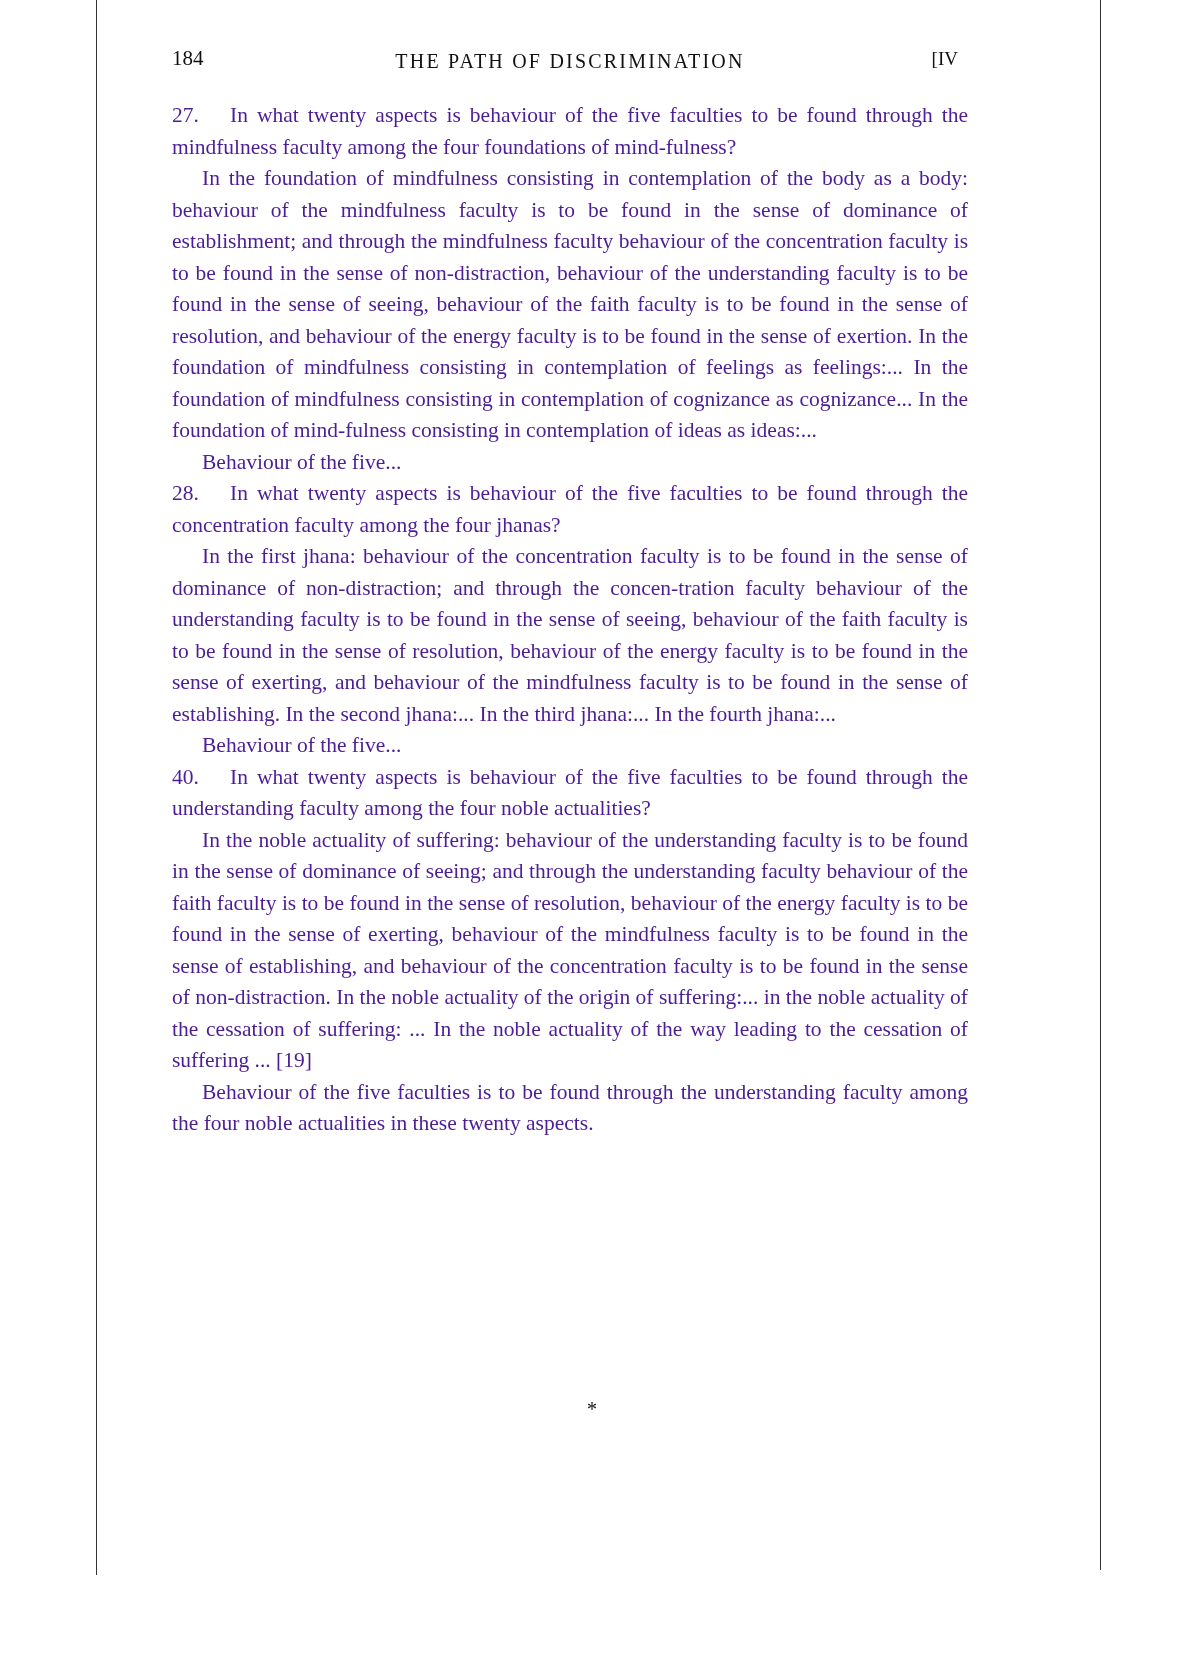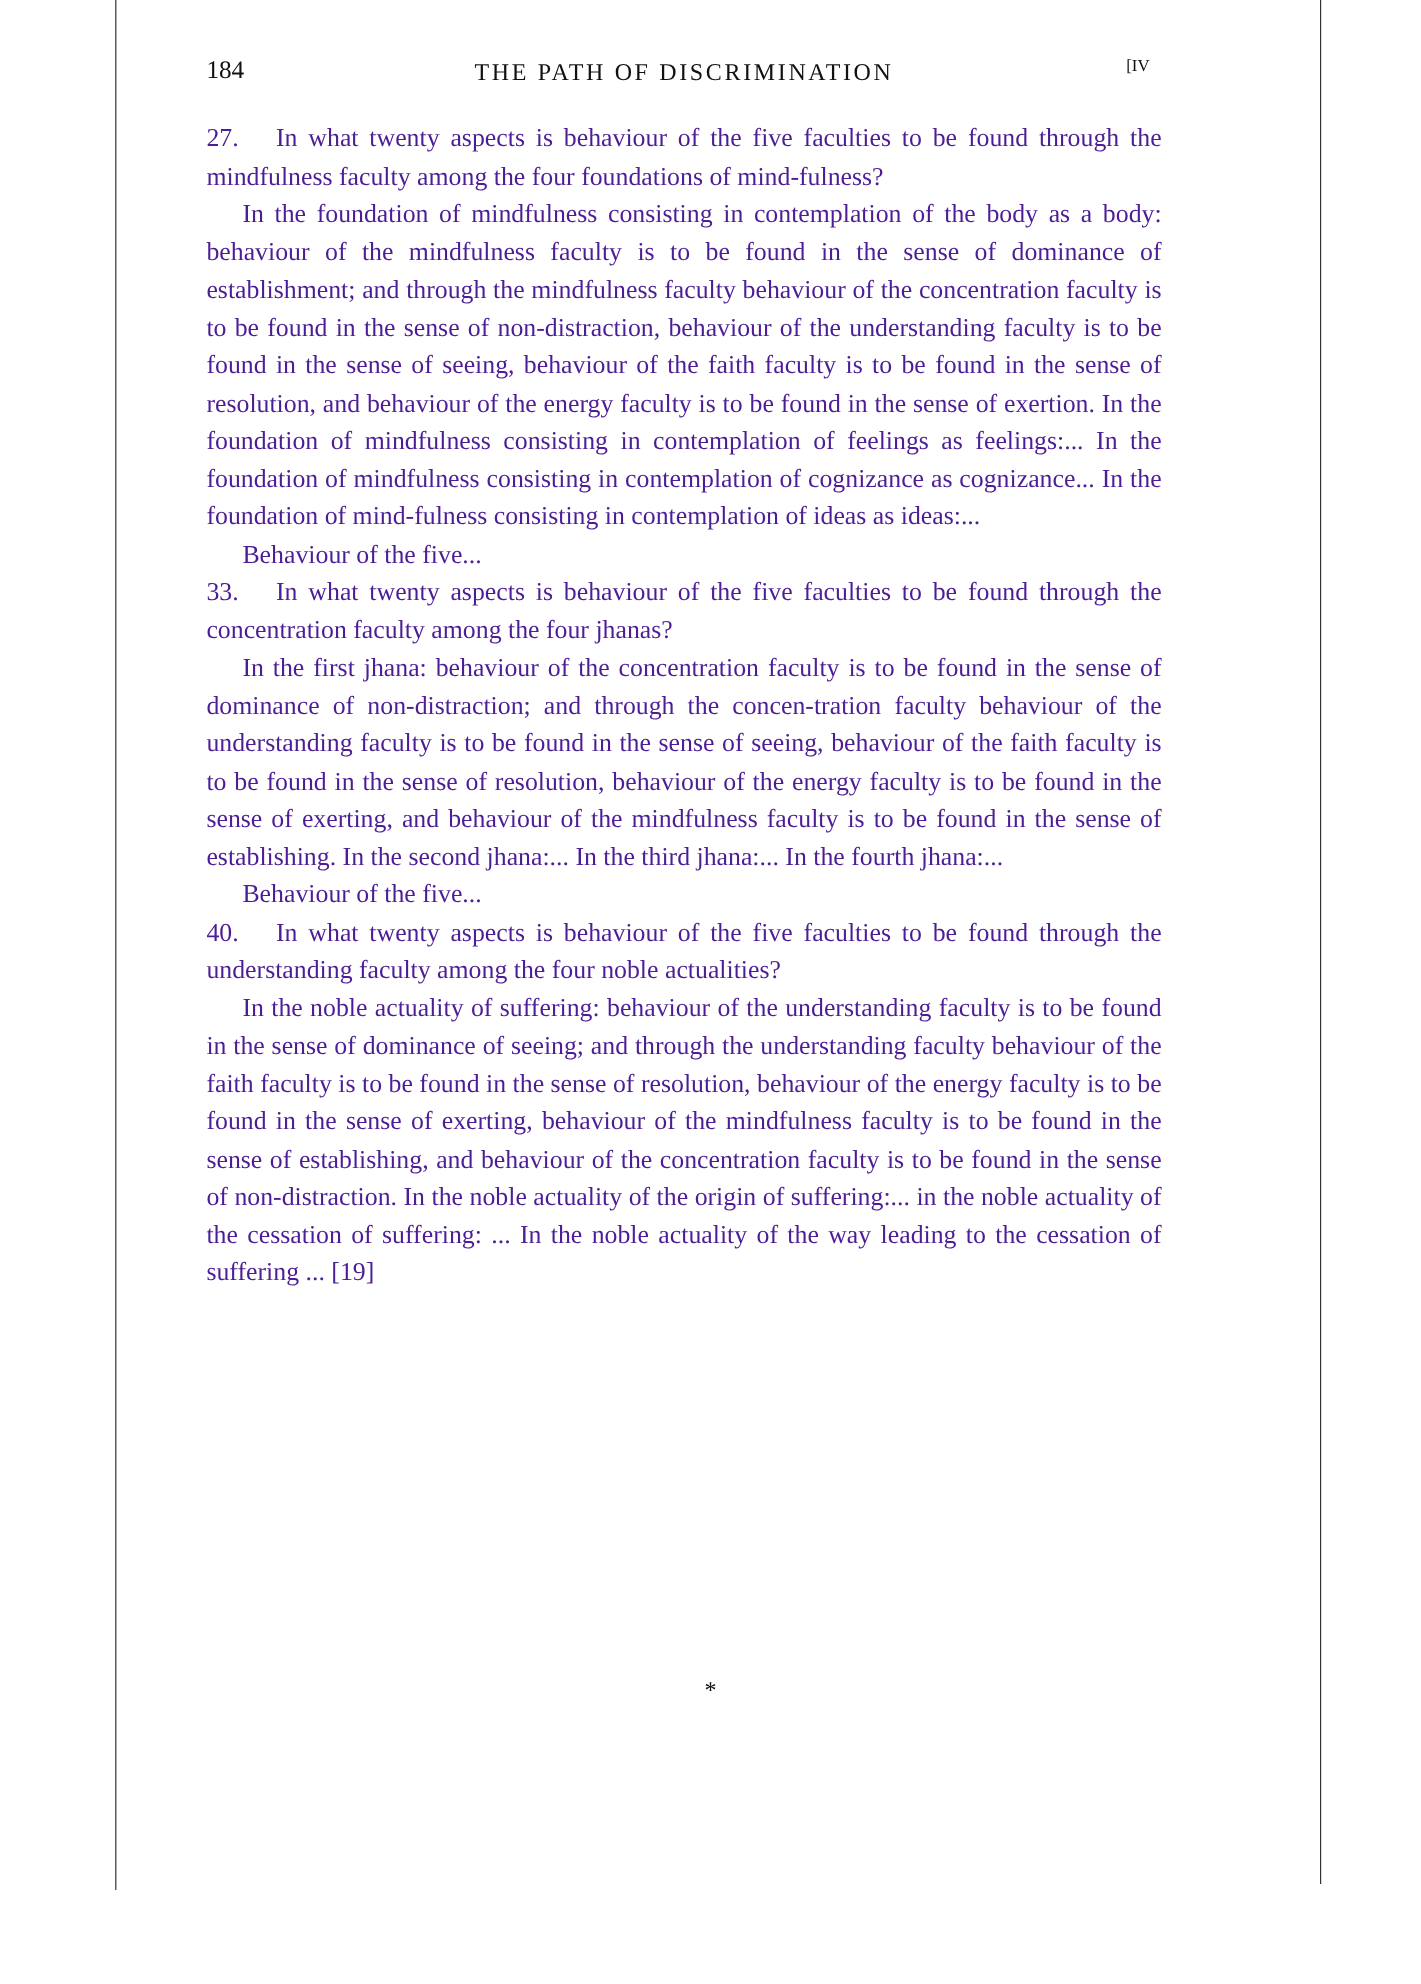--- a/index.html
+++ b/index.html
@@ -6,21 +6,21 @@
   body { width: 1184px; height: 1653px; position: relative; overflow: hidden; }
   .page { position: absolute; left: 0; top: 0; width: 1184px; height: 1653px; background: #fff; }
   .edge { position: absolute; width: 1px; background: #333; }
   .edge.left { left: 96px; top: 0; height: 1575px; }
   .edge.right { left: 1100px; top: 0; height: 1570px; }
   .header { position: absolute; top: 46px; left: 172px; width: 796px; height: 30px;
             font-family: "Liberation Serif", serif; color: #111; }
   .header .page-num { position: absolute; left: 0; top: 0; font-size: 21px; }
   .header .running-title { position: absolute; left: 0; right: 0; top: 4px; text-align: center;
             font-size: 20px; letter-spacing: 2.2px; }
-  .header .section-mark { position: absolute; right: 10px; top: 2px; font-size: 14px; }
+  .header .section-mark { position: absolute; right: 10px; top: 2px; font-size: 19px; }
   .body { position: absolute; top: 100px; left: 172px; width: 796px;
           font-family: "Liberation Serif", serif; font-size: 21.5px; line-height: 31.5px;
           color: #4c1d95; }
   .para { margin: 0; text-align: justify; text-align-last: left; }
   .para.q { text-indent: 0; }
   .para.a { text-indent: 30px; }
   .para .num { display: inline-block; width: 58px; text-indent: 0; }
   .star { position: absolute; top: 1398px; left: 0; width: 1184px; text-align: center;
           font-family: "Liberation Serif", serif; font-size: 20px; color: #111; }
 </style>
@@ -34,21 +34,22 @@
   <div class="header">
     <span class="page-num">184</span>
     <span class="running-title">THE PATH OF DISCRIMINATION</span>
     <span class="section-mark">[IV</span>
   </div>
 
   <div class="body">
     <p class="para q"><span class="num">27.</span><span>In what twenty aspects is behaviour of the five faculties to be found through the mindfulness faculty among the four foundations of mind-fulness?</span></p>
     <p class="para a">In the foundation of mindfulness consisting in contemplation of the body as a body: behaviour of the mindfulness faculty is to be found in the sense of dominance of establishment; and through the mindfulness faculty behaviour of the concentration faculty is to be found in the sense of non-distraction, behaviour of the understanding faculty is to be found in the sense of seeing, behaviour of the faith faculty is to be found in the sense of resolution, and behaviour of the energy faculty is to be found in the sense of exertion. In the foundation of mindfulness consisting in contemplation of feelings as feelings:... In the foundation of mindfulness consisting in contemplation of cognizance as cognizance... In the foundation of mind-fulness consisting in contemplation of ideas as ideas:...</p>
     <p class="para a">Behaviour of the five...</p>
-    <p class="para q"><span class="num">33.</span><span>In what twenty aspects is behaviour of the five faculties to be found through the concentration faculty among the four jhanas?</span></p>
+    <p class="para q"><span class="num">28.</span><span>In what twenty aspects is behaviour of the five faculties to be found through the concentration faculty among the four jhanas?</span></p>
     <p class="para a">In the first jhana: behaviour of the concentration faculty is to be found in the sense of dominance of non-distraction; and through the concen-tration faculty behaviour of the understanding faculty is to be found in the sense of seeing, behaviour of the faith faculty is to be found in the sense of resolution, behaviour of the energy faculty is to be found in the sense of exerting, and behaviour of the mindfulness faculty is to be found in the sense of establishing. In the second jhana:... In the third jhana:... In the fourth jhana:...</p>
     <p class="para a">Behaviour of the five...</p>
     <p class="para q"><span class="num">40.</span><span>In what twenty aspects is behaviour of the five faculties to be found through the understanding faculty among the four noble actualities?</span></p>
     <p class="para a">In the noble actuality of suffering: behaviour of the understanding faculty is to be found in the sense of dominance of seeing; and through the understanding faculty behaviour of the faith faculty is to be found in the sense of resolution, behaviour of the energy faculty is to be found in the sense of exerting, behaviour of the mindfulness faculty is to be found in the sense of establishing, and behaviour of the concentration faculty is to be found in the sense of non-distraction. In the noble actuality of the origin of suffering:... in the noble actuality of the cessation of suffering: ... In the noble actuality of the way leading to the cessation of suffering ... [19]</p>
+    <p class="para a">Behaviour of the five faculties is to be found through the understanding faculty among the four noble actualities in these twenty aspects.</p>
   </div>
 
   <div class="star">*</div>
 </div>
 
 </body></html>

